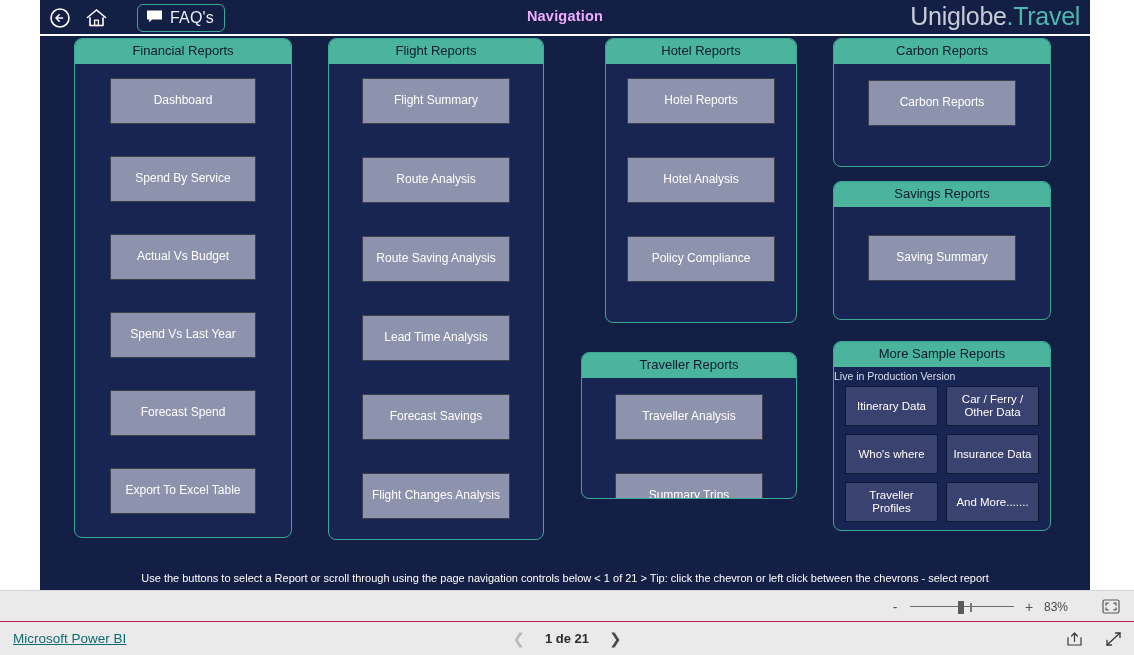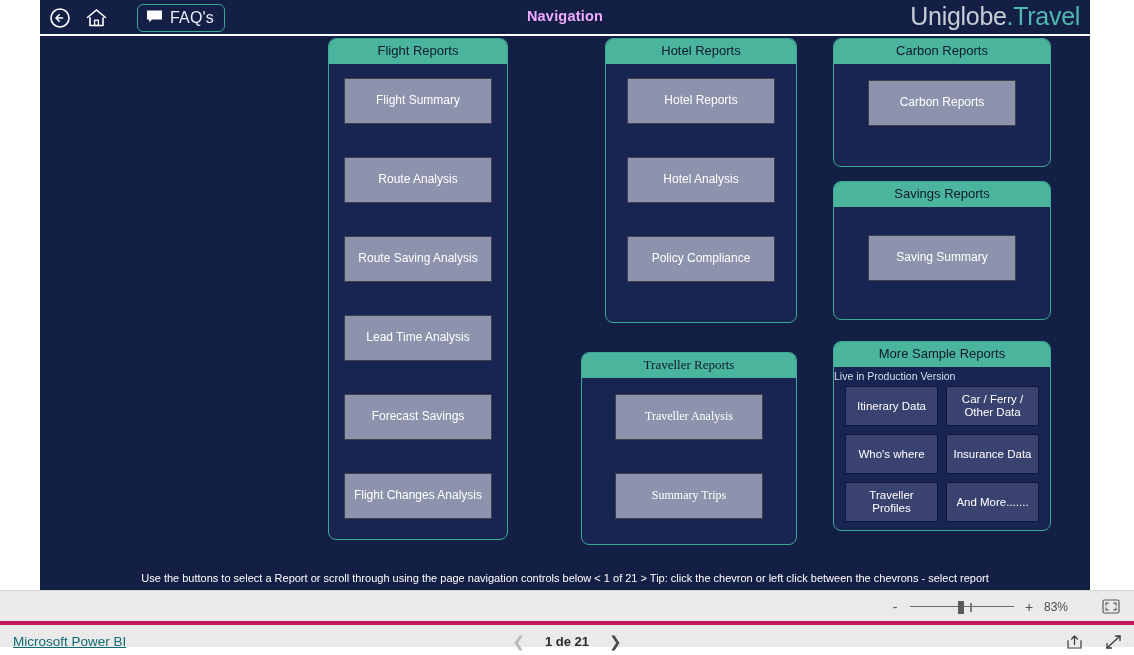--- a/index.html
+++ b/index.html
@@ -57,21 +57,21 @@
   }
   .brand .b1 { color: #c7cbd6; }
   .brand .b2 { color: #4fb8ae; }
 
   
   .board {
     position: absolute; left: 0; top: 38px; width: 1050px; height: 552px;
   }
   .col { position: absolute; top: 0; }
   .col-1 { left: 34px;  width: 218px; }
-  .col-2 { left: 288px; width: 180px; }
+  .col-2 { left: 288px; width: 216px; }
   .col-3 { left: 541px; width: 216px; }
   .col-4 { left: 793px; width: 218px; }
 
   .panel {
     border: 1px solid #3aa994;
     border-radius: 8px;
     background: #182452;
     overflow: hidden;
     margin-bottom: 14px;
   }
@@ -181,23 +181,23 @@
   }
   .zm-pct { color: #4a4a4a; font-size: 12px; min-width: 30px; text-align: left; }
   .fit-btn {
     position: absolute; right: 14px; top: 7px;
     width: 18px; height: 16px; cursor: pointer;
     display:flex; align-items:center; justify-content:center;
   }
 
   
   .statusbar {
-    position: absolute; left: 0; top: 621px; width: 1134px; height: 26px;
+    position: absolute; left: 0; top: 621px; width: 1134px; height: 34px;
     background: #eaeaea;
-    border-top: 4px solid #be185d;
+    border-top: 1px solid #be185d;
   }
   .pbi-link {
     position: absolute; left: 13px; top: 9px;
     color: #0f6b72; font-size: 13.5px;
     text-decoration: underline; cursor: pointer;
   }
   .pager {
     position: absolute; left: 0; right: 0; top: 9px;
     display: flex; align-items: center; justify-content: center; gap: 20px;
   }
@@ -243,20 +243,33 @@
         </div>
         <div class="nav-title">Navigation</div>
         <div class="brand">
           <span class="b1">Uniglobe</span><span class="b2">.Travel</span>
         </div>
       </div>
     </div>
 
     <div class="board">
 
+      <div class="col col-1">
+        <div class="panel" style="height:500px;">
+          <div class="panel-head">Financial Reports</div>
+          <div class="panel-body">
+            <div class="rep-btn">Dashboard</div>
+            <div class="rep-btn">Spend By Service</div>
+            <div class="rep-btn">Actual Vs Budget</div>
+            <div class="rep-btn">Spend Vs Last Year</div>
+            <div class="rep-btn">Forecast Spend</div>
+            <div class="rep-btn">Export To Excel Table</div>
+          </div>
+        </div>
+      </div>
 
       <div class="col col-2">
         <div class="panel" style="height:502px;">
           <div class="panel-head">Flight Reports</div>
           <div class="panel-body">
             <div class="rep-btn">Flight Summary</div>
             <div class="rep-btn">Route Analysis</div>
             <div class="rep-btn">Route Saving Analysis</div>
             <div class="rep-btn">Lead Time Analysis</div>
             <div class="rep-btn">Forecast Savings</div>
@@ -267,21 +280,21 @@
 
       <div class="col col-3">
         <div class="panel panel-hotel" style="height:285px;margin-left:24px;">
           <div class="panel-head">Hotel Reports</div>
           <div class="panel-body">
             <div class="rep-btn">Hotel Reports</div>
             <div class="rep-btn">Hotel Analysis</div>
             <div class="rep-btn">Policy Compliance</div>
           </div>
         </div>
-        <div class="panel panel-traveller" style="height:193px; margin-top:29px;font-family:Liberation Serif, serif;">
+        <div class="panel panel-traveller" style="height:147px; margin-top:29px;">
           <div class="panel-head">Traveller Reports</div>
           <div class="panel-body">
             <div class="rep-btn">Traveller Analysis</div>
             <div class="rep-btn">Summary Trips</div>
           </div>
         </div>
       </div>
 
       <div class="col col-4">
         <div class="panel panel-carbon" style="height:129px;">

